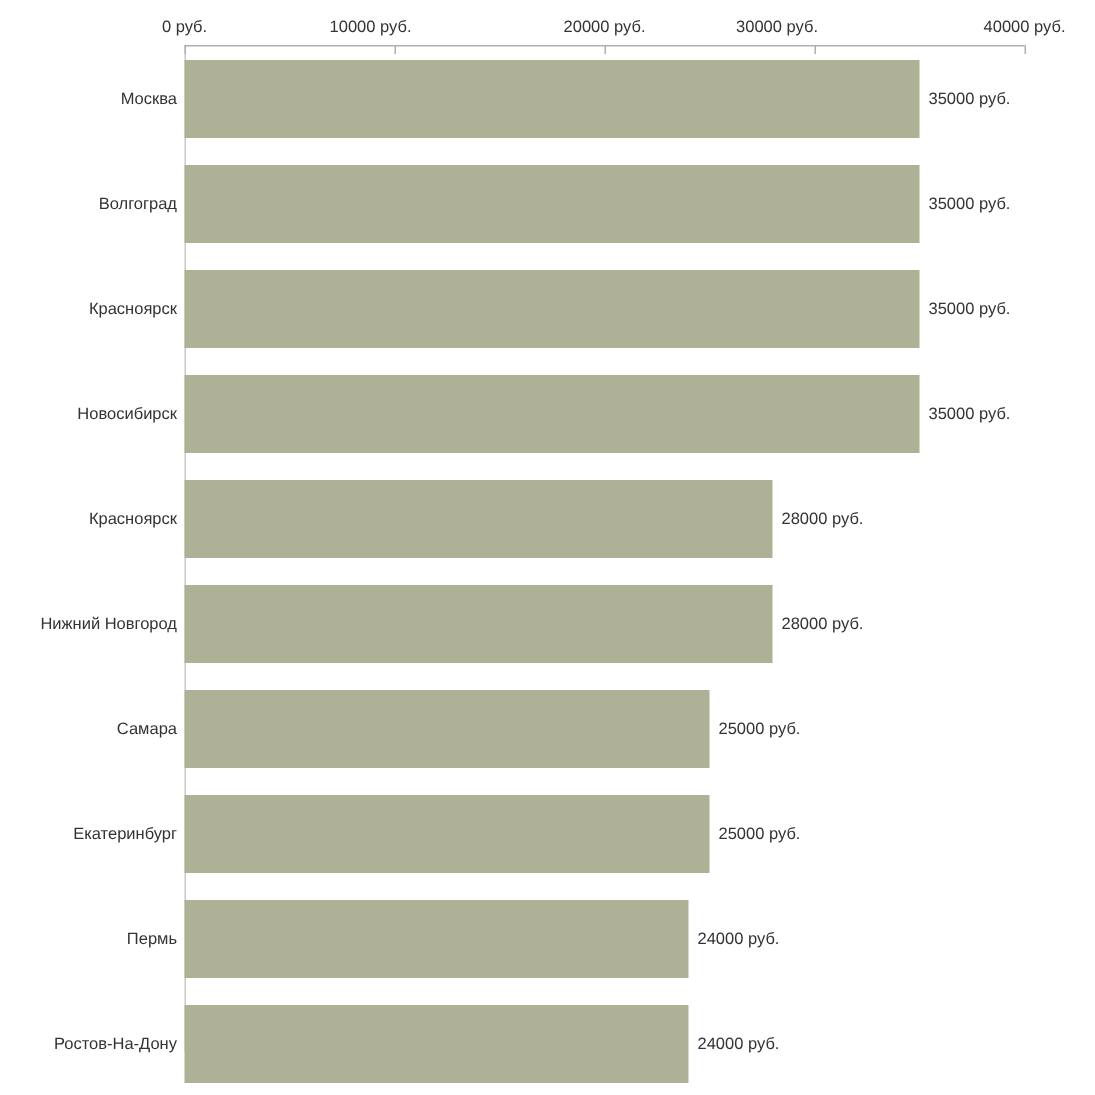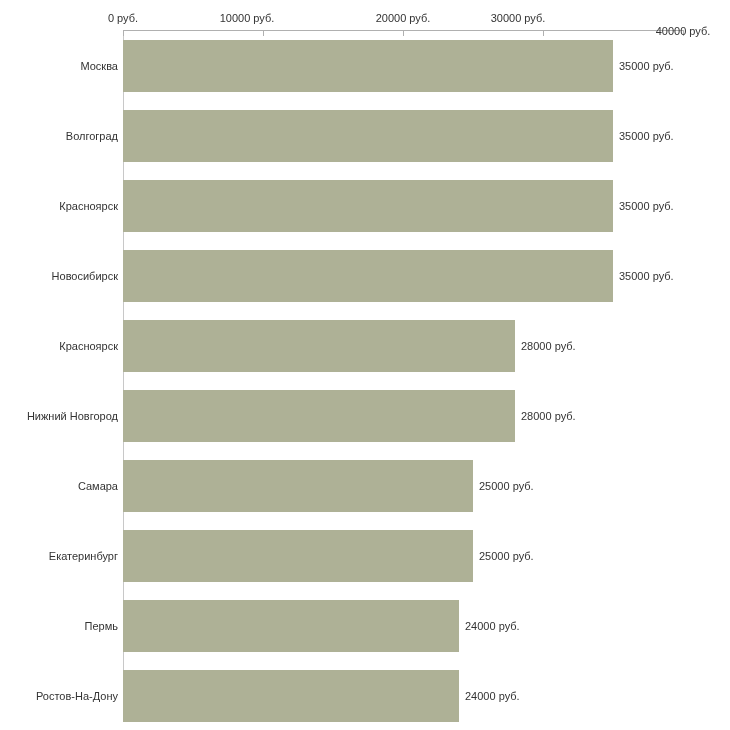--- a/index.html
+++ b/index.html
@@ -106,21 +106,21 @@
   <div id="ticks">
       <div class="tick-mark" style="left: 123px;"></div>
       <div class="tick-label" style="left: 123px;">0 руб.</div>
       <div class="tick-mark" style="left: 263px;"></div>
       <div class="tick-label" style="left: 247px;">10000 руб.</div>
       <div class="tick-mark" style="left: 403px;"></div>
       <div class="tick-label" style="left: 403px; text-align: center;">20000 руб.</div>
       <div class="tick-mark" style="left: 543px;"></div>
       <div class="tick-label" style="left: 518px;">30000 руб.</div>
       <div class="tick-mark" style="left: 683px;"></div>
-      <div class="tick-label" style="left: 683px; margin-top: 13px;">40000 руб.</div>
+      <div class="tick-label" style="left: 683px;">40000 руб.</div>
     </div>
 
   <div class="rows" id="rows">
       <div class="row">
         <div class="cat-label">Москва</div>
         <div class="bar-track">
           <div class="bar" style="width: 490px; background: rgb(174, 177, 150);"></div>
           <div class="bar-value" style="left: 490px;">35000 руб.</div>
         </div>
       </div>

